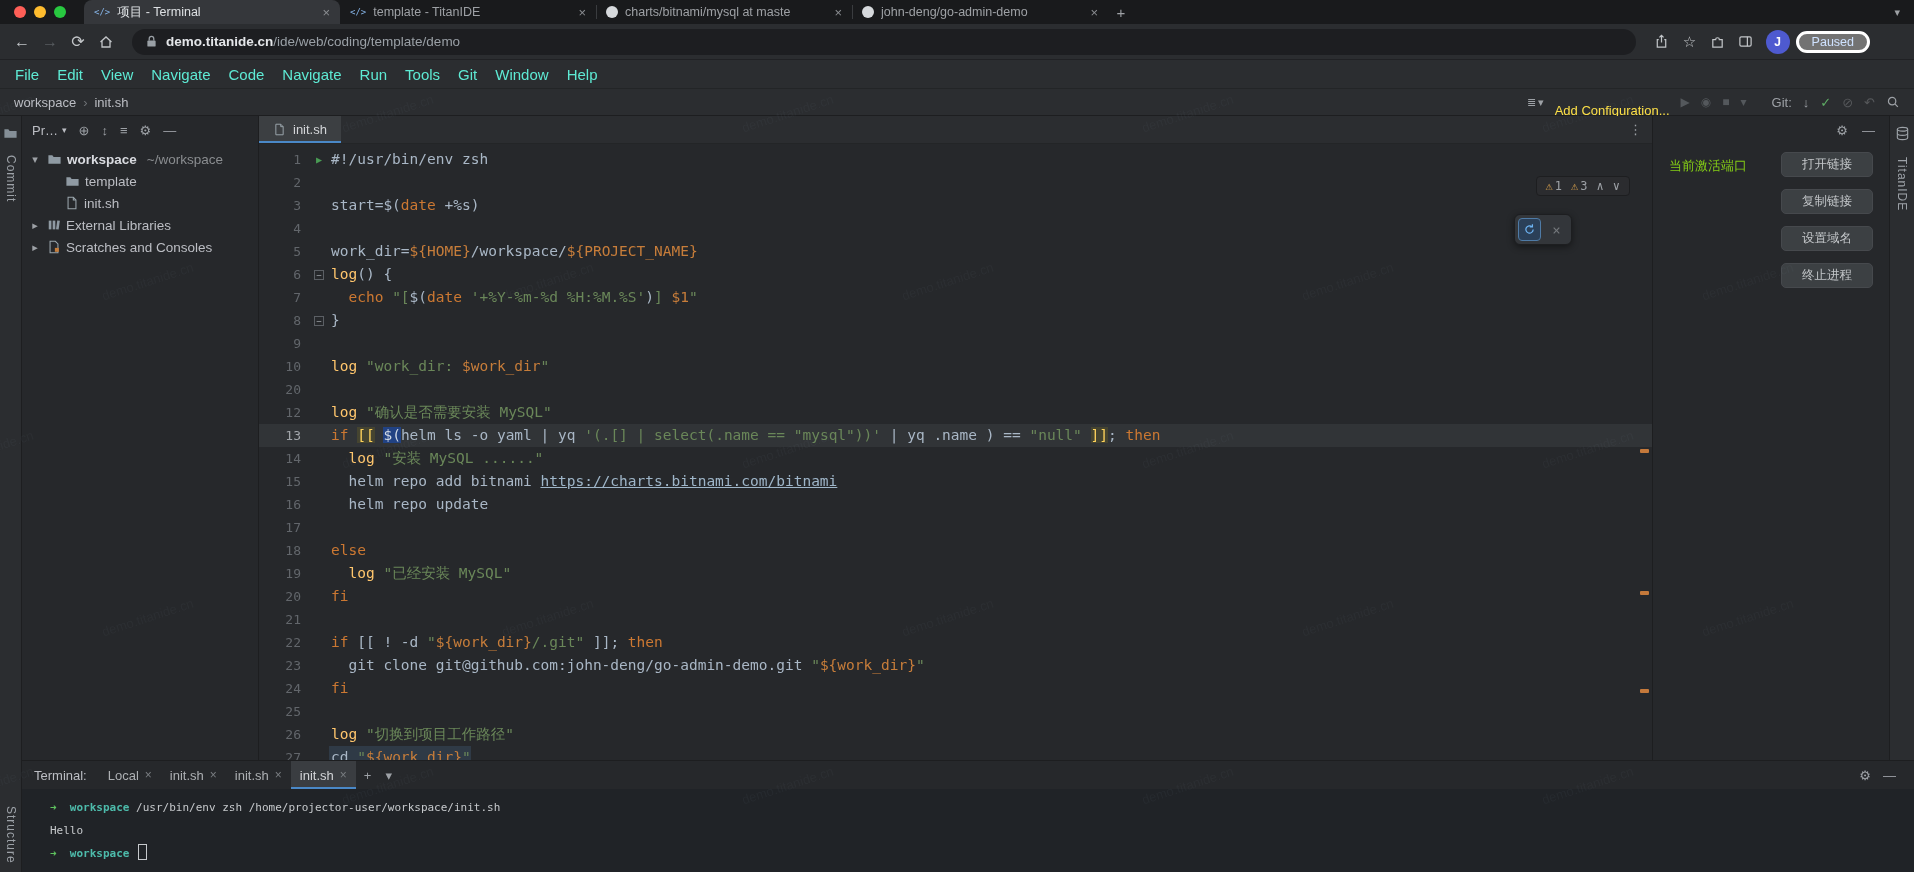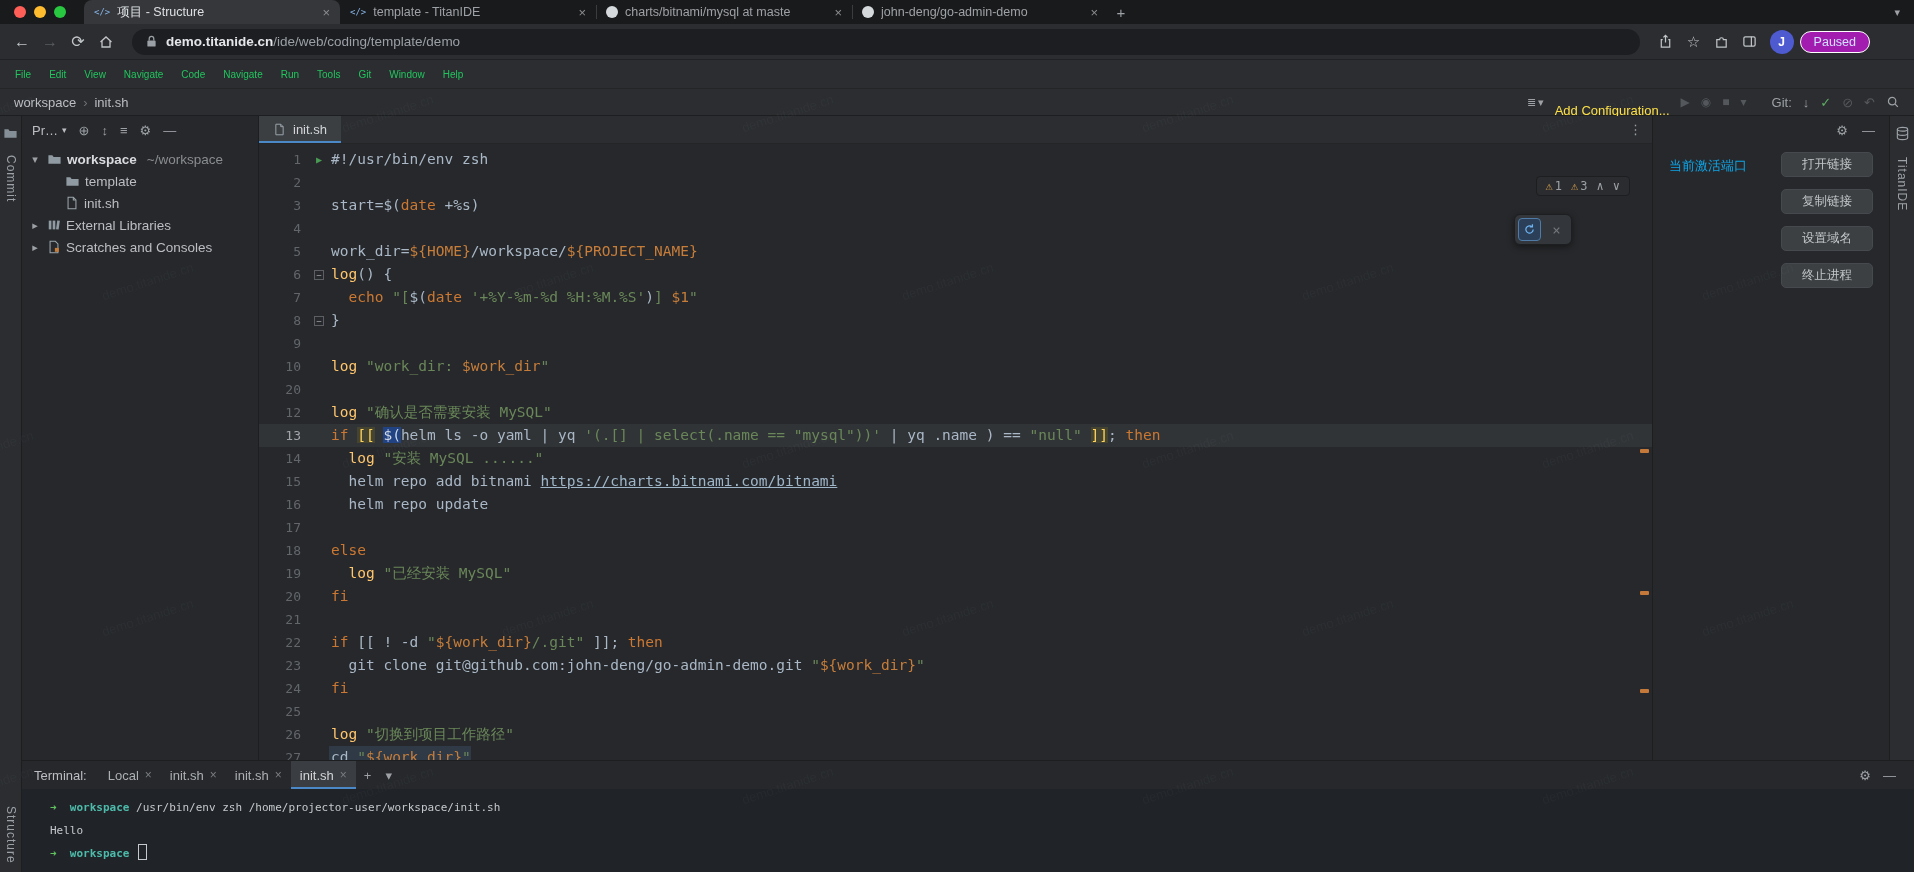--- a/index.html
+++ b/index.html
@@ -26,24 +26,24 @@
 
   
   .toolbar{height:36px;display:flex;align-items:center;background:#2b2d30;padding:0 44px 0 8px;border-bottom:1px solid #202124;}
   .navbtn{width:28px;height:28px;display:flex;align-items:center;justify-content:center;font-size:16px;color:#c2c5c8;border-radius:50%;}
   .navbtn.dim{color:#595d61;}
   .omnibox{flex:1;height:26px;margin:0 12px;background:#1d1e21;border-radius:13px;display:flex;align-items:center;padding:0 14px;gap:9px;font-size:13.5px;min-width:0;}
   .url-domain{color:#e4e6e9;font-weight:bold;}
   .url-path{color:#9aa0a6;}
   .tb-ico{width:28px;height:28px;display:flex;align-items:center;justify-content:center;color:#c2c5c8;font-size:15px;}
   .avatar{width:24px;height:24px;border-radius:50%;background:#4e5ad0;color:#fff;font-size:12px;font-weight:bold;display:flex;align-items:center;justify-content:center;margin:0 6px;}
-  .paused{height:22px;padding:0 13px;border-radius:12px;background:#a21caf;border:1px solid #ffffff;color:#cfe2ff;font-size:12.5px;display:flex;align-items:center;}
-
-  
-  .menubar{height:28px;display:flex;align-items:center;background:#2b2d30;padding-left:6px;font-size:10px;color:#22c55e;}
+  .paused{height:22px;padding:0 13px;border-radius:12px;background:#737373;border:3px solid #ffffff;color:#cfe2ff;font-size:12.5px;display:flex;align-items:center;}
+
+  
+  .menubar{height:28px;display:flex;align-items:center;background:#2b2d30;padding-left:6px;font-size:15px;color:#5eead4;}
   .menu-item{padding:0 9px;height:100%;display:flex;align-items:center;}
   .navbar2{height:28px;display:flex;align-items:center;background:#2b2d30;border-top:1px solid #232527;border-bottom:1px solid #1d1e20;padding:0 14px;font-size:13px;}
   .crumb{color:#bcbec4;}
   .crumb-sep{color:#6f7276;margin:0 7px;}
   .nav-right{margin-left:auto;display:flex;align-items:center;gap:11px;}
   .addcfg{color:#fde047;margin-top:16px;}
   .dimico{color:#54585c;font-size:12px;}
   .gitlabel{color:#9da1a6;margin-left:14px;}
   .gico2{font-size:13px;color:#9da1a6;}
   .gico2.green{color:#5fad65;}
@@ -100,21 +100,21 @@
   .warnico{color:#e0a64e;font-size:12px;margin-right:2px;}
   .refresh-widget{position:absolute;top:70px;right:80px;background:#33363a;border:1px solid #1d1e20;border-radius:6px;padding:3px;display:flex;gap:4px;z-index:5;box-shadow:0 2px 7px rgba(0,0,0,.45);}
   .rw-refresh{width:23px;height:23px;background:#2b4058;border:1px solid #4f7ba6;border-radius:4px;display:flex;align-items:center;justify-content:center;}
   .rw-close{width:23px;height:23px;color:#74787c;font-size:14px;display:flex;align-items:center;justify-content:center;}
   .smark{position:absolute;right:3px;width:9px;height:4px;background:#c4793b;border-radius:1px;z-index:4;}
 
   
   .rpanel{width:237px;flex:none;background:#26282b;border-right:1px solid #1d1e20;display:flex;flex-direction:column;}
   .rphead{height:28px;display:flex;align-items:center;justify-content:flex-end;gap:14px;padding:0 14px;color:#9da1a6;font-size:13px;}
   .rpbody{display:flex;padding:8px 16px 0 16px;}
-  .rptitle{font-size:13px;color:#0ea5e9;padding-top:5px;}
+  .rptitle{font-size:13px;color:#84cc16;padding-top:5px;}
   .rpbtns{margin-left:auto;display:flex;flex-direction:column;gap:12px;}
   .rbtn{width:92px;height:25px;background:#3c4043;border:1px solid #46494d;border-radius:5px;color:#c3c6c9;font-size:12.5px;display:flex;align-items:center;justify-content:center;}
 
   
   .rightbar{width:24px;flex:none;background:#2b2d30;display:flex;flex-direction:column;align-items:center;padding-top:10px;gap:16px;}
 
   
   .terminal{height:112px;border-top:1px solid #1d1e20;background:#26282b;display:flex;flex-direction:column;}
   .ttabrow{height:28px;display:flex;align-items:center;padding:0 12px;gap:2px;font-size:13px;}
   .tlab{color:#bcbec4;margin-right:10px;}
@@ -141,21 +141,21 @@
 
   <div class="tabstrip">
     <div class="traffic">
       <span class="tl red"></span>
       <span class="tl yellow"></span>
       <span class="tl green"></span>
     </div>
     <div class="btabs" id="browser-tabs">
         <div class="btab active">
           <span class="favicon code">&lt;/&gt;</span>
-          <span class="btab-title">项目 - Structure</span>
+          <span class="btab-title">项目 - Terminal</span>
           <span class="btab-close">×</span>
         </div>
         <div class="btab">
           <span class="favicon code">&lt;/&gt;</span>
           <span class="btab-title">template - TitanIDE</span>
           <span class="btab-close">×</span>
         </div>
         <div class="btab">
           <span class="favicon github"></span>
           <span class="btab-title">charts/bitnami/mysql at maste</span>

